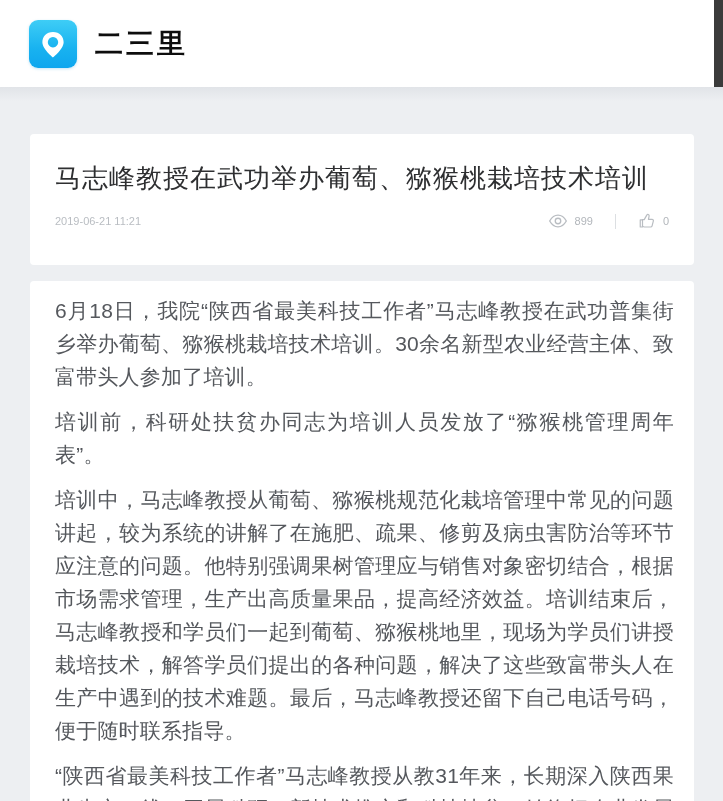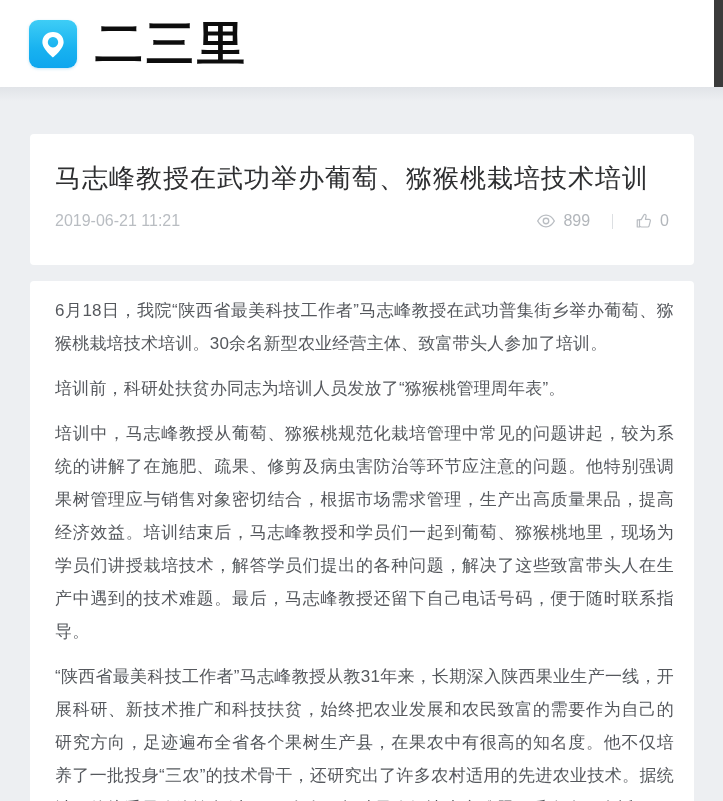--- a/index.html
+++ b/index.html
@@ -24,21 +24,21 @@
   .logo-icon {
     width: 48px; height: 48px;
     border-radius: 9px;
     background: linear-gradient(180deg, #3ecdf6 0%, #18b2f0 60%, #0ea6ee 100%);
     display: flex; align-items: center; justify-content: center;
     box-shadow: 0 1px 3px rgba(20,150,220,0.25);
   }
   .logo-icon svg { display: block; }
   .logo-text {
     margin-left: 18px;
-    font-size: 48px;
+    font-size: 28px;
     font-weight: 900;
     color: #0d0d0d;
     letter-spacing: 3px;
     line-height: 1;
     font-family: "Liberation Sans", "DejaVu Sans", sans-serif;
   }
 
   
   .content {
     height: 716px;
@@ -62,42 +62,42 @@
     letter-spacing: 1px;
     line-height: 30px;
     white-space: nowrap;
   }
   .meta-row {
     margin-top: 19px;
     display: flex;
     align-items: center;
     justify-content: space-between;
     color: #b9bdc2;
-    font-size: 16px;
+    font-size: 11px;
     gap: 25px;
   }
   .meta-right { display: flex; align-items: center; justify-content: space-between; }
   .meta-right .icon { display: inline-flex; align-items: center; }
   .meta-right .icon svg { display: block; }
   .count { margin-left: 7px; color: #b2b6bb; }
   .meta-divider {
     width: 1px; height: 15px;
     background: #dcdfe2;
     margin: 0 22px;
   }
   .like-group { display: inline-flex; align-items: center; cursor: pointer; }
 
   .body-card {
     margin-top: 16px;
     min-height: 560px;
     padding: 13px 20px 40px 25px;
   }
   .article-content p {
     margin: 0 0 12px 0;
-    font-size: 17px;
+    font-size: 21px;
     line-height: 33px;
     color: #55585d;
     text-align: justify;
     letter-spacing: 0.2px;
   }
 
   
   .scrollbar-thumb {
     position: absolute;
     top: 0; right: 0;

